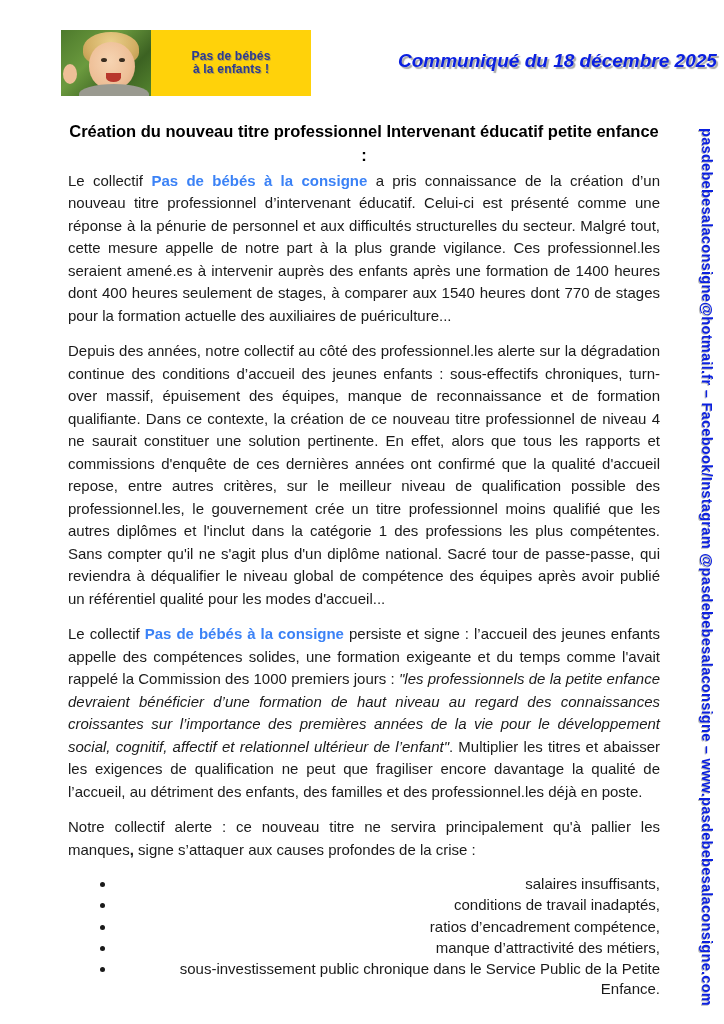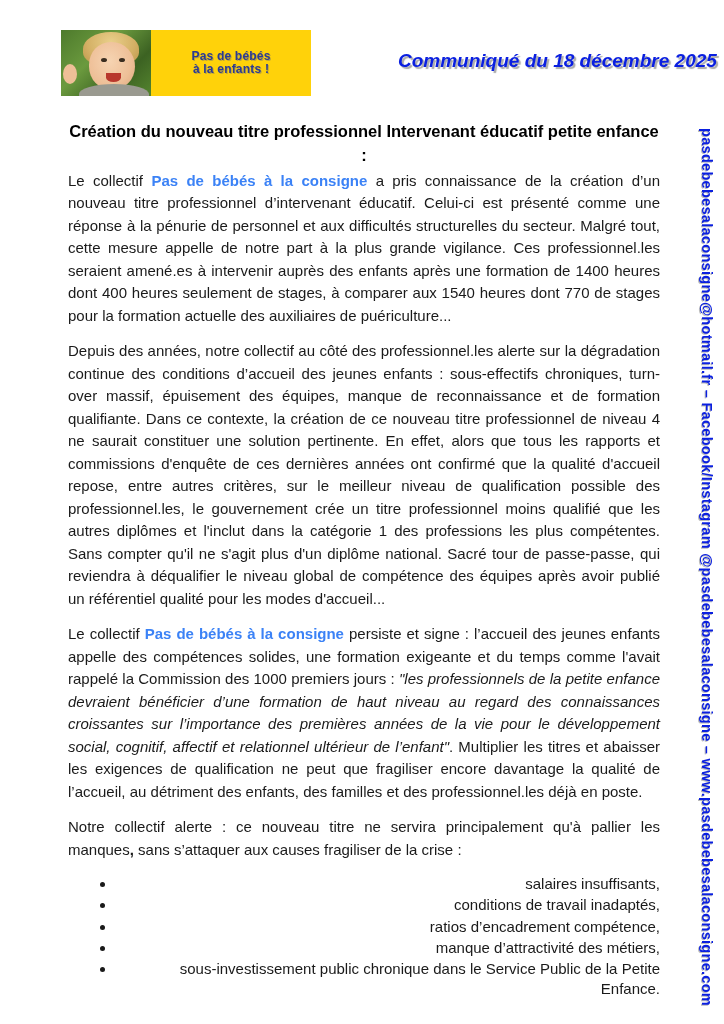--- a/index.html
+++ b/index.html
@@ -72,21 +72,21 @@
   <div class="vertical-text">pasdebebesalaconsigne@hotmail.fr – Facebook/Instagram @pasdebebesalaconsigne – www.pasdebebesalaconsigne.com</div>
 
   <div class="content">
     <h1 class="title">
       <span class="tline">Création du nouveau titre professionnel Intervenant éducatif petite enfance :</span>
     </h1>
 
     <p><span>Le collectif </span><span class="blue-bold">Pas de bébés à la consigne</span><span> a pris connaissance de la création d’un nouveau titre professionnel d’intervenant éducatif. Celui-ci est présenté comme une réponse à la pénurie de personnel et aux difficultés structurelles du secteur. Malgré tout, cette mesure appelle de notre part à la plus grande vigilance. Ces professionnel.les seraient amené.es à intervenir auprès des enfants après une formation de 1400 heures dont 400 heures seulement de stages, à comparer aux 1540 heures dont 770 de stages pour la formation actuelle des auxiliaires de puériculture...</span></p>
     <p><span>Depuis des années, notre collectif au côté des professionnel.les alerte sur la dégradation continue des conditions d’accueil des jeunes enfants : sous-effectifs chroniques, turn-over massif, épuisement des équipes, manque de reconnaissance et de formation qualifiante. Dans ce contexte, la création de ce nouveau titre professionnel de niveau 4 ne saurait constituer une solution pertinente. En effet, alors que tous les rapports et commissions d'enquête de ces dernières années ont confirmé que la qualité d'accueil repose, entre autres critères, sur le meilleur niveau de qualification possible des professionnel.les, le gouvernement crée un titre professionnel moins qualifié que les autres diplômes et l'inclut dans la catégorie 1 des professions les plus compétentes. Sans compter qu'il ne s'agit plus d'un diplôme national. Sacré tour de passe-passe, qui reviendra à déqualifier le niveau global de compétence des équipes après avoir publié un référentiel qualité pour les modes d'accueil...</span></p>
     <p><span>Le collectif </span><span class="blue-bold">Pas de bébés à la consigne</span><span> persiste et signe : l’accueil des jeunes enfants appelle des compétences solides, une formation exigeante et du temps comme l'avait rappelé la Commission des 1000 premiers jours : </span><span class="italic">"les professionnels de la petite enfance devraient bénéficier d’une formation de haut niveau au regard des connaissances croissantes sur l’importance des premières années de la vie pour le développement social, cognitif, affectif et relationnel ultérieur de l’enfant"</span><span>. Multiplier les titres et abaisser les exigences de qualification ne peut que fragiliser encore davantage la qualité de l’accueil, au détriment des enfants, des familles et des professionnel.les déjà en poste.</span></p>
-    <p><span>Notre collectif alerte : ce nouveau titre ne servira principalement qu'à pallier les manques</span><span class="bold">,</span><span> sans s’attaquer aux causes fragiliser de la crise :</span></p>
+    <p><span>Notre collectif alerte : ce nouveau titre ne servira principalement qu'à pallier les manques</span><span class="bold">,</span><span> signe s’attaquer aux causes profondes de la crise :</span></p>
 
     <ul>
         <li>salaires insuffisants,</li>
         <li>conditions de travail inadaptés,</li>
         <li>ratios d’encadrement compétence,</li>
         <li>manque d’attractivité des métiers,</li>
         <li>sous-investissement public chronique dans le Service Public de la Petite Enfance.</li>
       </ul>
 
   </div>

